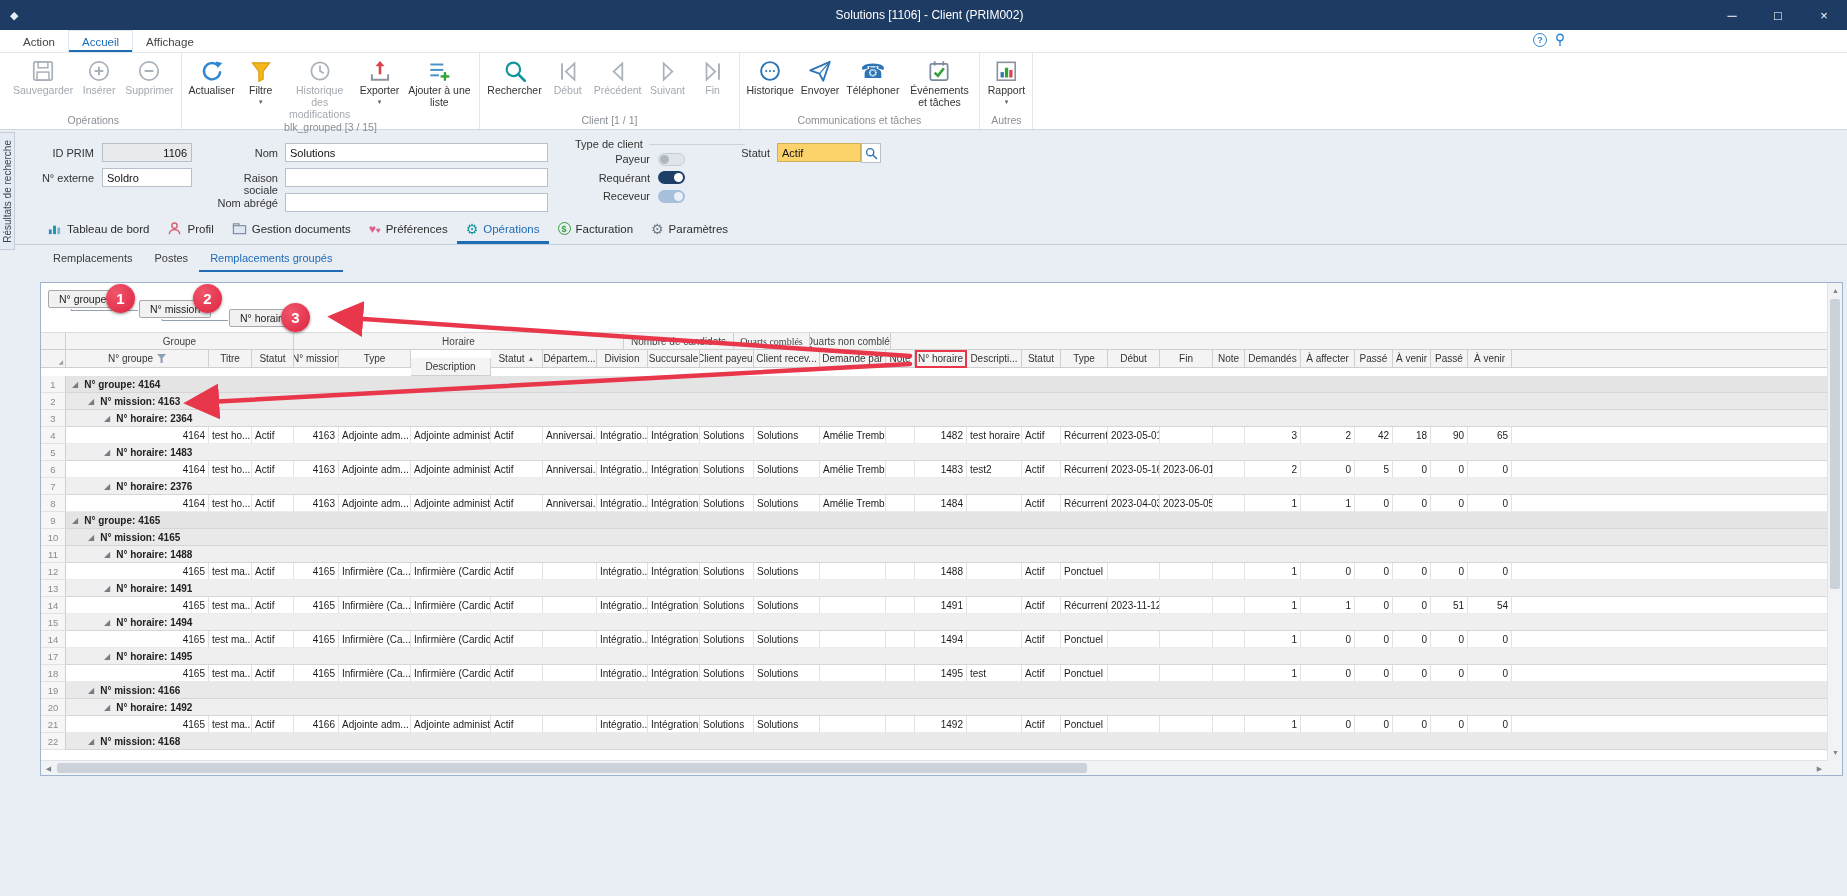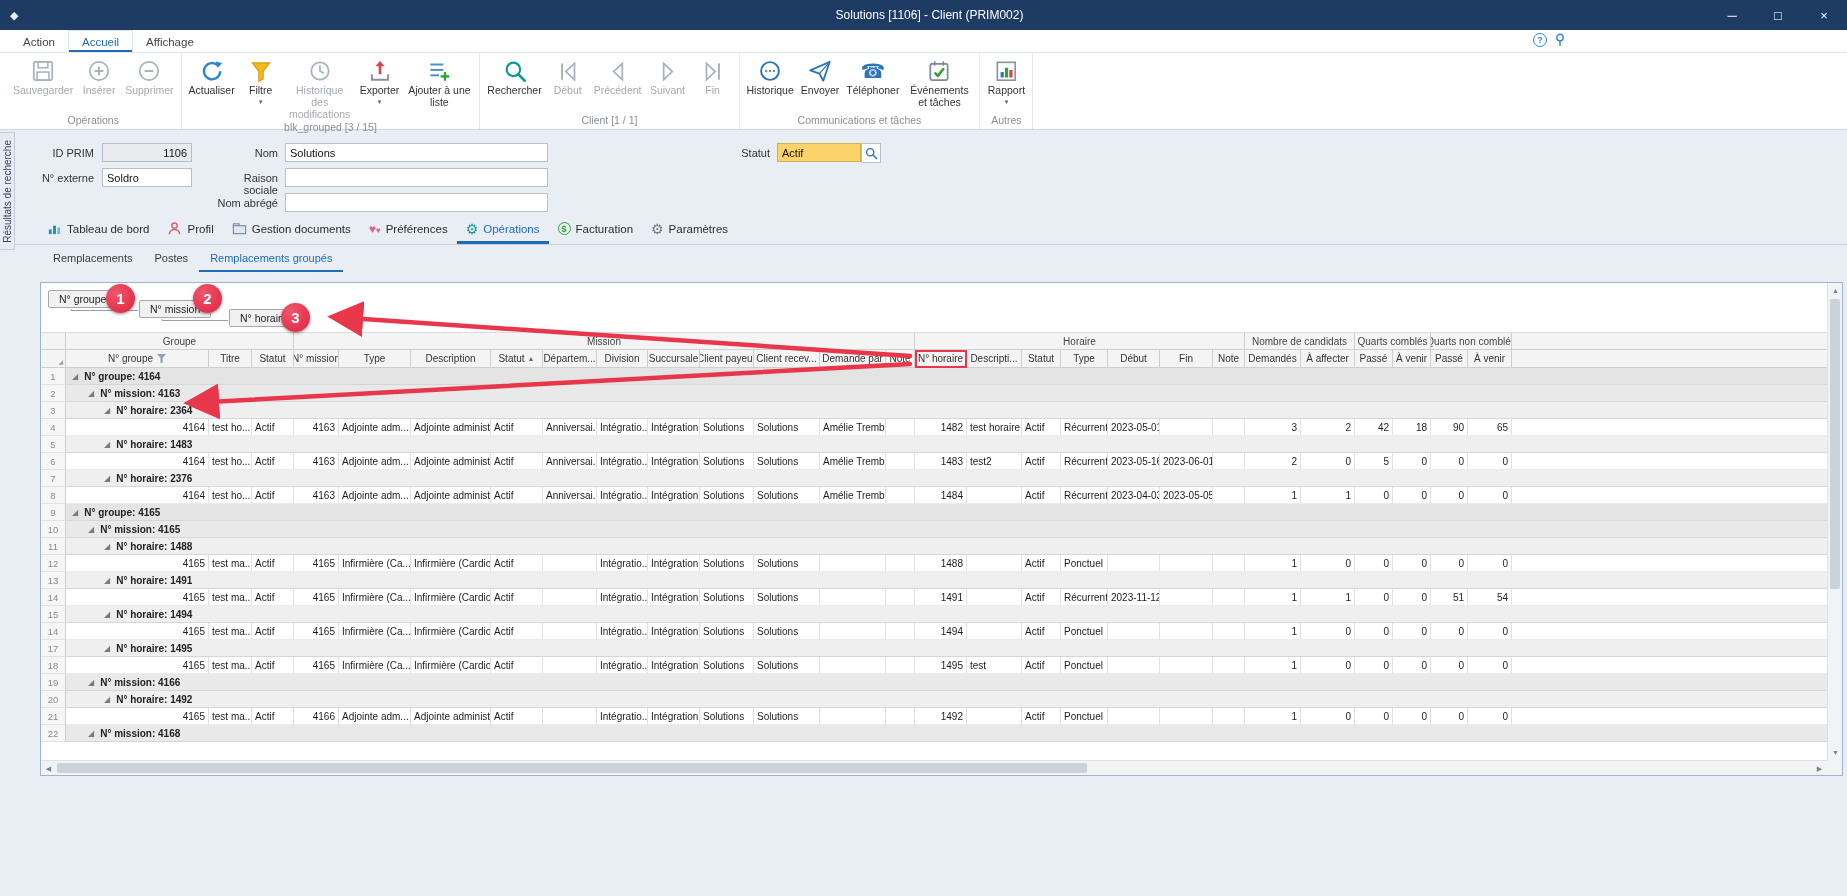--- a/index.html
+++ b/index.html
@@ -331,20 +331,38 @@
   <div class="flabel" style="left:18px;top:42px;width:62px">N° externe</div>
   <div class="tfield" style="left:88px;top:38px;width:90px">Soldro</div>
 
   <div class="flabel" style="left:195px;top:17px;width:69px">Nom</div>
   <div class="tfield" style="left:271px;top:13px;width:263px">Solutions</div>
   <div class="flabel" style="left:195px;top:42px;width:69px">Raison sociale</div>
   <div class="tfield" style="left:271px;top:38px;width:263px"></div>
   <div class="flabel" style="left:195px;top:67px;width:69px">Nom abrégé</div>
   <div class="tfield" style="left:271px;top:63px;width:263px"></div>
 
+  <div class="fieldset">
+    <div class="fs-head">
+      <span>Type de client</span>
+      <span class="line"></span>
+    </div>
+    <div class="fs-row">
+      <span class="tlabel">Payeur</span>
+      <span class="toggle off"></span>
+    </div>
+    <div class="fs-row">
+      <span class="tlabel">Requérant</span>
+      <span class="toggle on"></span>
+    </div>
+    <div class="fs-row">
+      <span class="tlabel">Receveur</span>
+      <span class="toggle soft"></span>
+    </div>
+  </div>
 
   <div class="flabel" style="left:700px;top:17px;width:56px">Statut</div>
   <div class="tfield statut" style="left:763px;top:13px">Actif</div>
   <div class="lookup-btn" style="left:847px;top:13px">
     <svg width="13" height="13" viewBox="0 0 13 13">
         <circle cx="5.2" cy="5.2" r="3.6" fill="none" stroke="#2e75b6" stroke-width="1.4"></circle>
         <line x1="8" y1="8" x2="11.5" y2="11.5" stroke="#2e75b6" stroke-width="1.6" stroke-linecap="round"></line>
       </svg>
   </div>
 </div>
@@ -403,24 +421,23 @@
         <path d="M30,26 V27.5 H97" fill="none" stroke="#93a0b0" stroke-width="1"></path>
         <path d="M121,36 V37.5 H187" fill="none" stroke="#93a0b0" stroke-width="1"></path>
       </svg>
       <div class="gbox" style="left:7px;top:7px">N° groupe</div>
       <div class="gbox" style="left:98px;top:17px">N° mission</div>
       <div class="gbox" style="left:188px;top:26px">N° horaire</div>
     </div>
     <div class="bands" id="bands">
         <div class="bspacer" style="width: 25px;"></div>
         <div class="bcell" style="width: 228px;">Groupe</div>
-        <div class="bcell" style="width: 621px;">Mission</div>
         <div class="bcell" style="width: 330px;">Horaire</div>
         <div class="bcell" style="width: 110px;">Nombre de candidats</div>
-        <div class="bcell" style="width: 76px;">Quarts comblés</div>
+        <div class="bcell" style="width: 76px; font-family: Liberation Serif, serif;">Quarts comblés</div>
         <div class="bcell" style="width: 81px;">Quarts non comblés</div>
         <div class="bfill" style="flex: 1 1 0%;"></div>
       </div>
     <div class="hrow" id="hrow">
         <div class="hcell" style="width: 25px;">
           <span class="cornerglyph">◢</span>
         </div>
         <div class="hcell" style="width: 143px;">
           <span>N° groupe</span>
           <span class="funnel"></span>
@@ -430,21 +447,21 @@
         </div>
         <div class="hcell" style="width: 42px;">
           <span>Statut</span>
         </div>
         <div class="hcell" style="width: 45px;">
           <span>N° mission</span>
         </div>
         <div class="hcell" style="width: 72px;">
           <span>Type</span>
         </div>
-        <div class="hcell" style="width: 80px;">
+        <div class="hcell" style="width: 80px; margin-top: 8px;">
           <span>Description</span>
         </div>
         <div class="hcell" style="width: 52px;">
           <span>Statut</span>
           <span class="sortglyph">▲</span>
         </div>
         <div class="hcell" style="width: 54px;">
           <span>Départem...</span>
         </div>
         <div class="hcell" style="width: 51px;">

